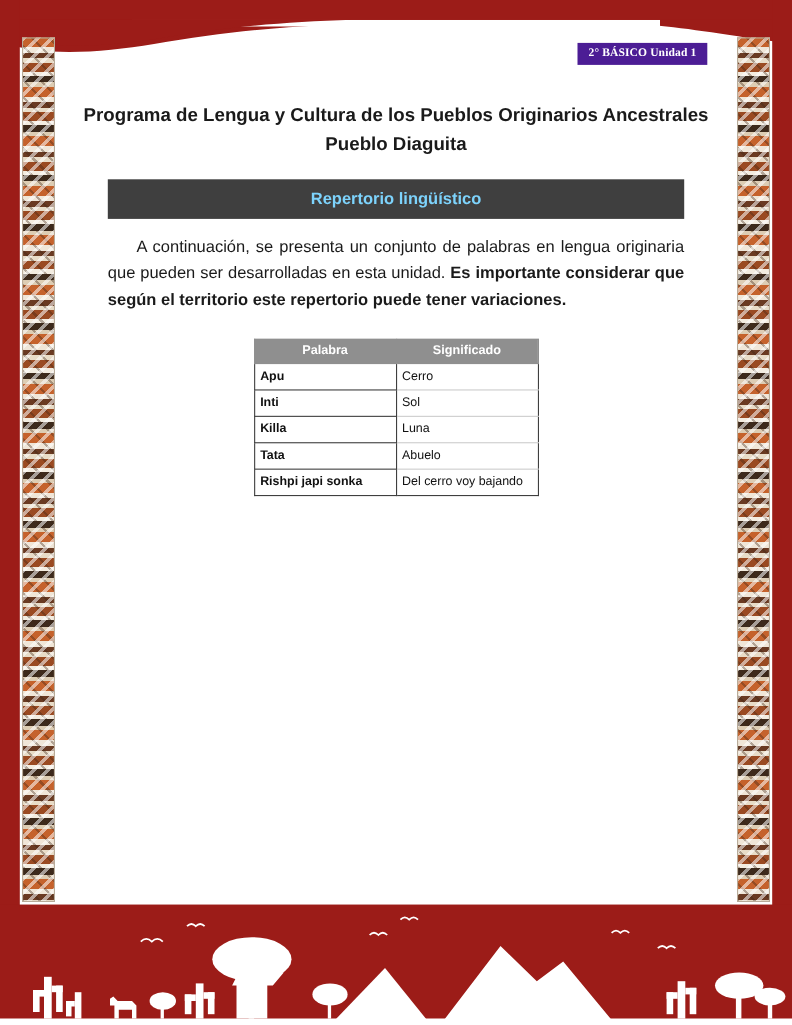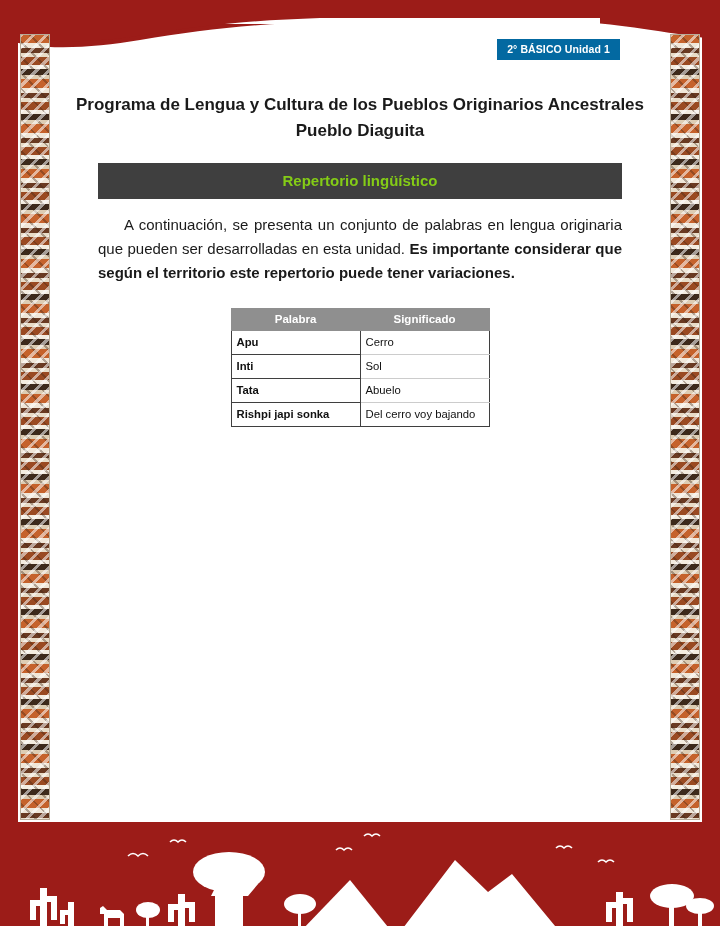--- a/index.html
+++ b/index.html
@@ -113,43 +113,44 @@
   .content {
     position: absolute;
     left: 60px;
     right: 60px;
     top: 30px;
   }
 
   .unit-badge {
     position: absolute;
     top: 39px;
-    right: 100px;
-    background: #0369a1;
+    right: 77px;
+    background: #4c1d95;
     color: #ffffff;
     font-size: 10.5px;
     font-weight: bold;
     padding: 4px 10px 5px 10px;
     letter-spacing: 0.1px;
     white-space: nowrap;
+    font-family: Liberation Serif, serif;
   }
 
   .doc-title {
     margin-top: 62px;
     text-align: center;
     font-size: 17px;
     font-weight: bold;
     color: #1a1a1a;
     line-height: 1.55;
   }
 
   .section-bar {
     margin: 18px 38px 0 38px;
     background: #3f3f3f;
-    color: #84cc16;
+    color: #7dd3fc;
     text-align: center;
     font-size: 15px;
     font-weight: bold;
     padding: 9px 0 10px 0;
   }
 
   .intro {
     margin: 14px 38px 1px 38px;
     font-size: 15px;
     color: #1a1a1a;
@@ -311,20 +312,24 @@
       <tbody>
         <tr>
           <td class="word">Apu</td>
           <td class="meaning">Cerro</td>
         </tr>
         <tr>
           <td class="word">Inti</td>
           <td class="meaning">Sol</td>
         </tr>
         <tr>
+          <td class="word">Killa</td>
+          <td class="meaning">Luna</td>
+        </tr>
+        <tr>
           <td class="word">Tata</td>
           <td class="meaning">Abuelo</td>
         </tr>
         <tr>
           <td class="word">Rishpi japi sonka</td>
           <td class="meaning">Del cerro voy bajando</td>
         </tr>
       </tbody>
     </table>
 

